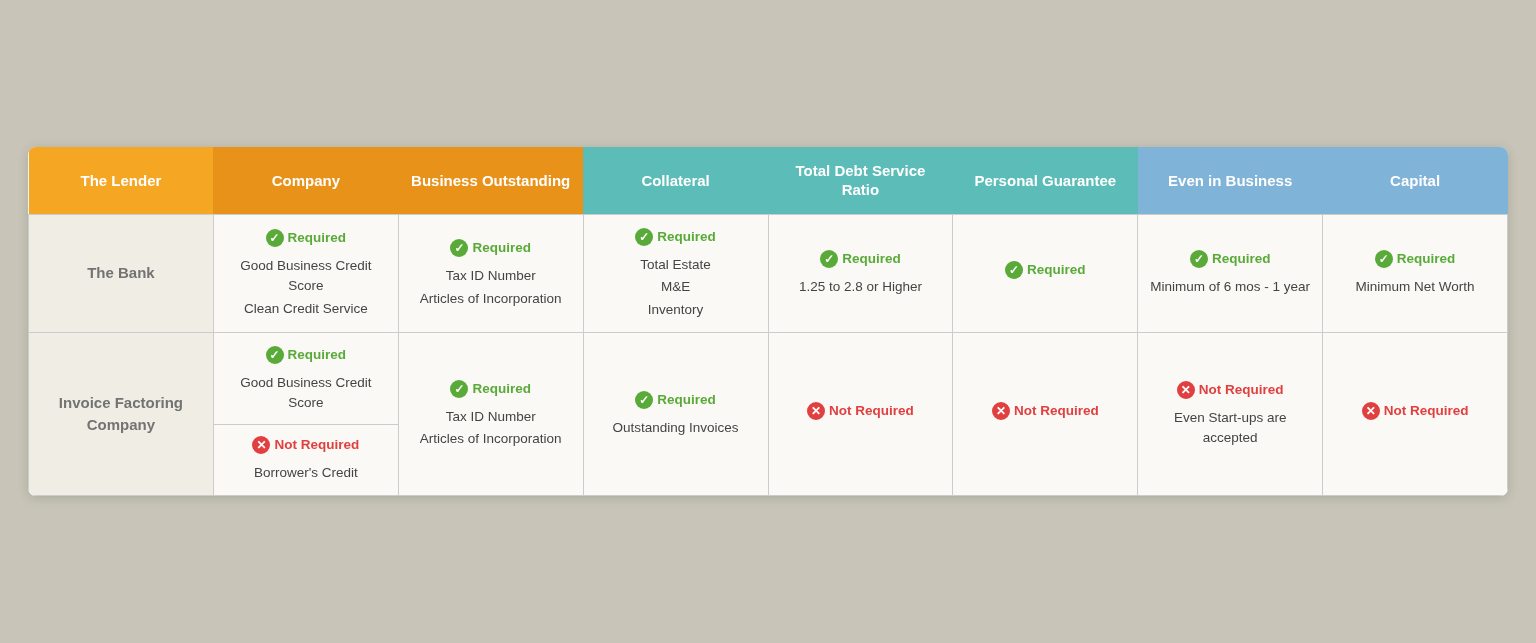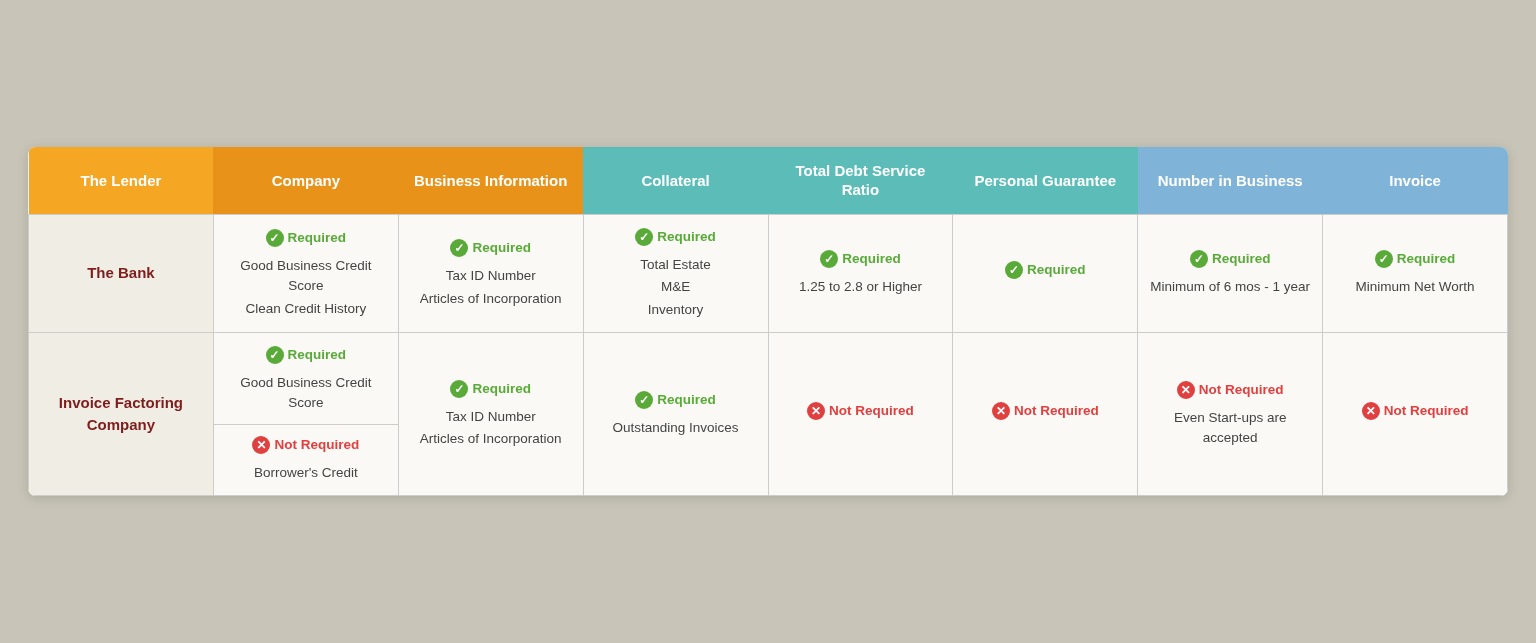--- a/index.html
+++ b/index.html
@@ -50,21 +50,21 @@
       text-align: center;
       vertical-align: middle;
       font-size: 13.5px;
       color: #444;
       line-height: 1.5;
       background: #faf9f5;
     }
     tbody tr td.lender-cell {
       font-weight: 700;
       font-size: 15px;
-      color: #7f1d1d;
+      color: #737373;
       background: #f0ede5;
     }
     .required-badge {
       display: inline-flex;
       align-items: center;
       gap: 4px;
       color: #5aaa3a;
       font-weight: 700;
       font-size: 13.5px;
       margin-bottom: 6px;
@@ -116,39 +116,39 @@
   </style>
 </head>
 <body>
 
 <div class="table-wrapper">
   <table>
     <thead>
       <tr>
         <th class="col-lender">The Lender</th>
         <th class="col-credit">Company</th>
-        <th class="col-bizinfo">Business Information</th>
+        <th class="col-bizinfo">Business Outstanding</th>
         <th class="col-collateral">Collateral</th>
         <th class="col-tdsr">Total Debt Service Ratio</th>
         <th class="col-pg">Personal Guarantee</th>
-        <th class="col-yib">Number in Business</th>
-        <th class="col-capital">Invoice</th>
+        <th class="col-yib">Even in Business</th>
+        <th class="col-capital">Capital</th>
       </tr>
     </thead>
     <tbody id="table-body">
     <tr>
           <td class="lender-cell">The Bank</td>
           <td>
             <div class="cell-content">
               <span class="required-badge">
                 <span class="badge-icon check">✓</span>
                 <span>Required</span>
               </span>
               <p>Good Business Credit Score</p>
-              <p>Clean Credit History</p>
+              <p>Clean Credit Service</p>
             </div>
           </td>
           <td>
             <div class="cell-content">
               <span class="required-badge">
                 <span class="badge-icon check">✓</span>
                 <span>Required</span>
               </span>
               <p>Tax ID Number</p>
               <p>Articles of Incorporation</p>

